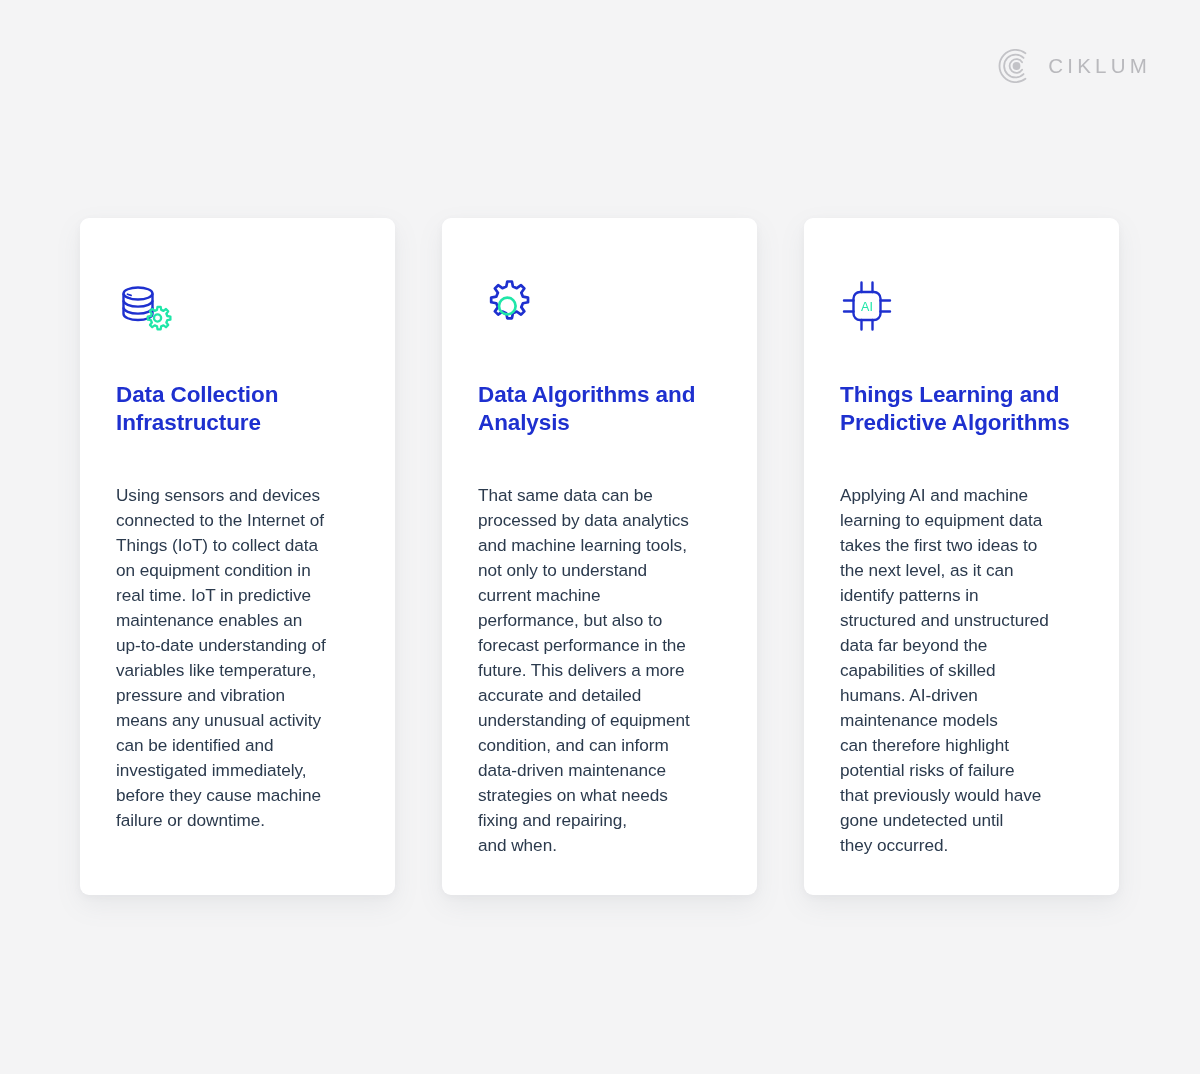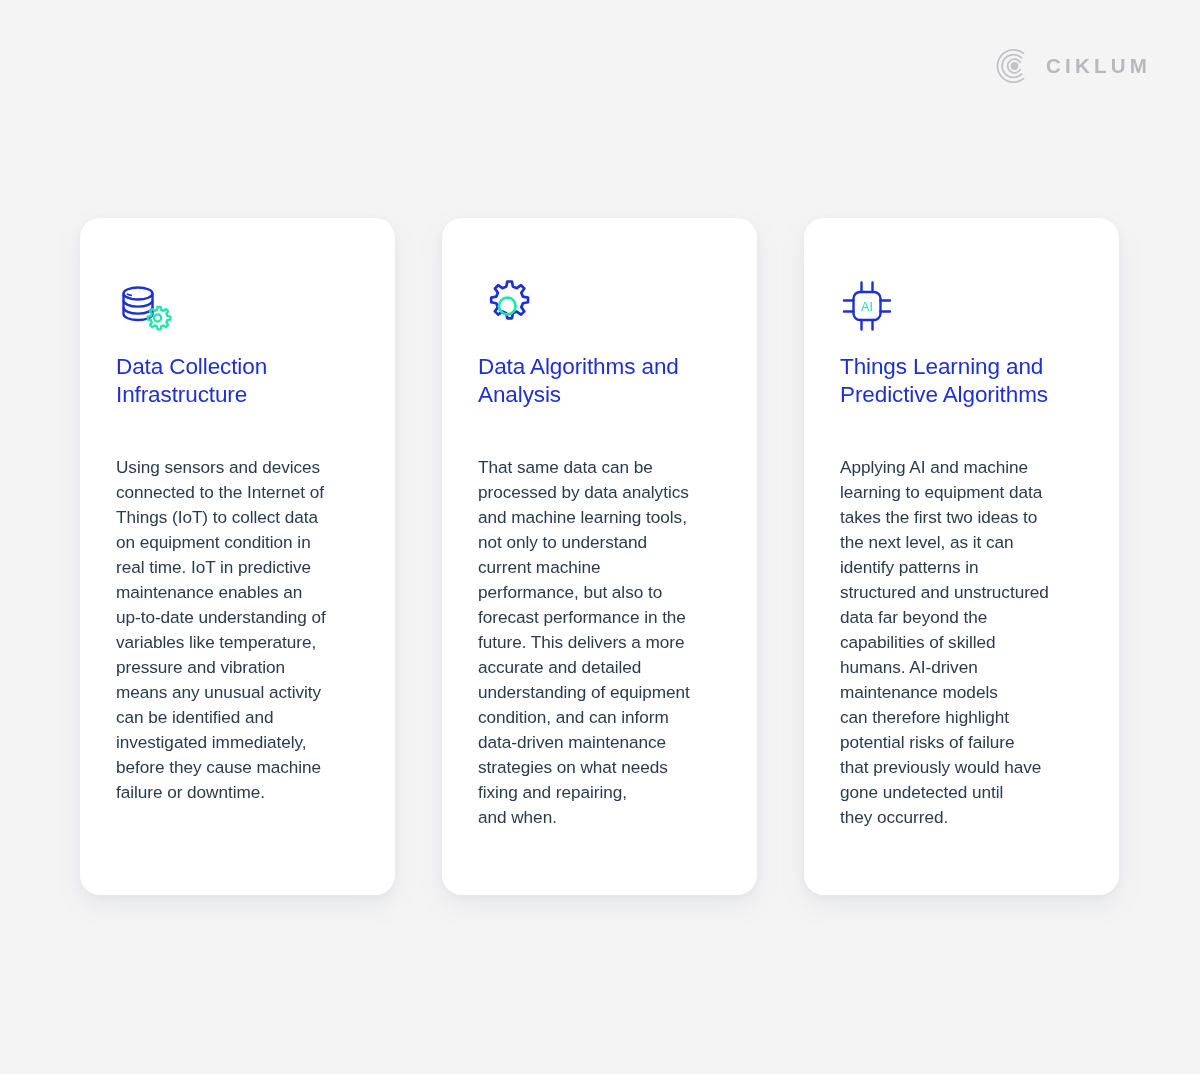--- a/index.html
+++ b/index.html
@@ -26,57 +26,57 @@
   }
   .brand-mark {
     width: 38px;
     height: 38px;
     display: block;
   }
   .brand-word {
     font-size: 20.5px;
     letter-spacing: 4.2px;
     color: #b9b9bd;
-    font-weight: 700;
+    font-weight: 400;
     line-height: 1;
     white-space: nowrap;
   }
 
   
   .cards {
     position: absolute;
     top: 218px;
     left: 80px;
     width: 1040px;
     display: flex;
     gap: 47px;
   }
   .card {
     width: 315px;
     height: 677px;
     background: #ffffff;
-    border-radius: 20px;
+    border-radius: 9px;
     box-shadow: 0 10px 26px rgba(120,124,138,0.10),
                 0 2px 7px rgba(120,124,138,0.06);
     box-sizing: border-box;
     padding: 57px 36px 0 36px;
     position: relative;
   }
   .card-icon {
     height: 62px;
     display: flex;
     align-items: center;
   }
   .card-icon svg { display: block; }
 
   .card-title {
-    margin-top: 16px;
+    margin-top: 44px;
     font-size: 22.5px;
     line-height: 28px;
-    font-weight: 400;
+    font-weight: 700;
     color: #1e30cf;
     letter-spacing: -0.1px;
   }
   .card-body {
     margin-top: 46px;
     font-size: 17.2px;
     line-height: 25px;
     color: #2b3a4d;
     letter-spacing: -0.05px;
     white-space: pre-line;

